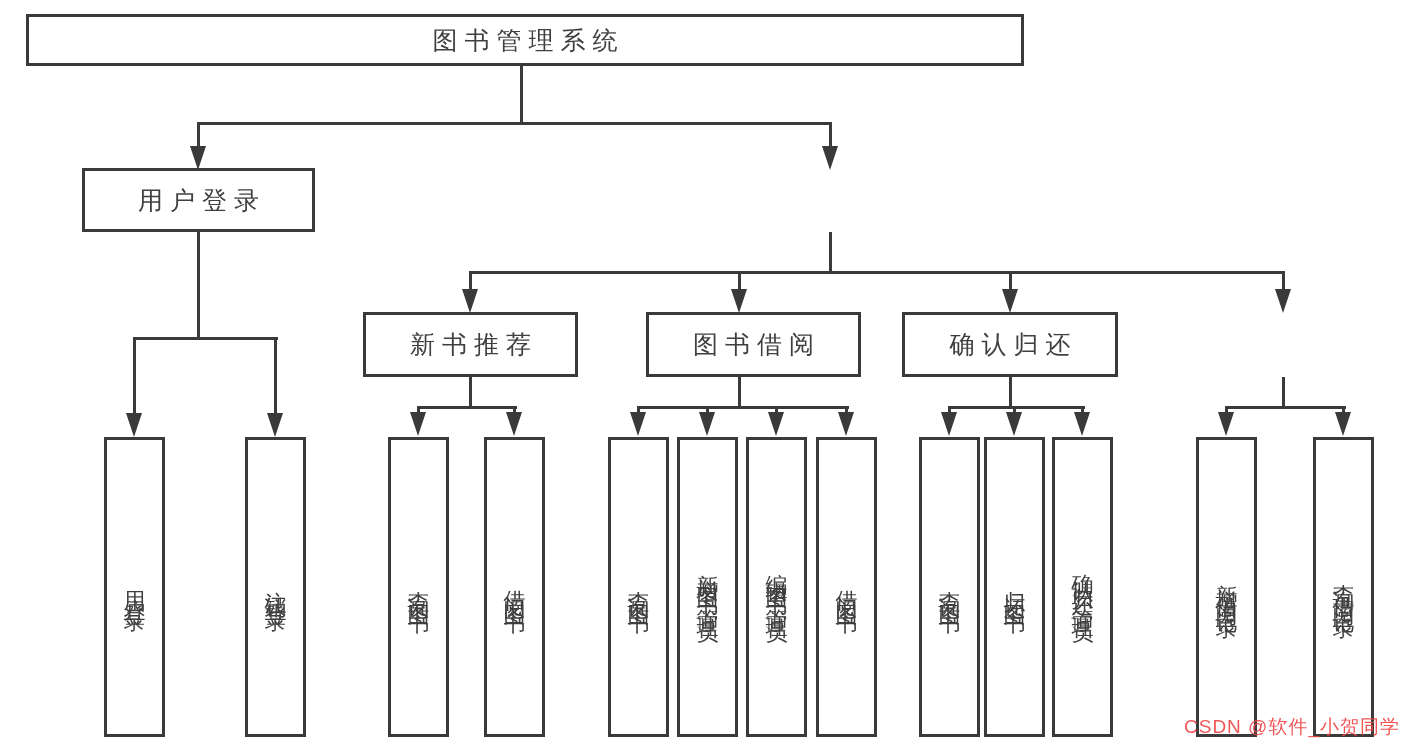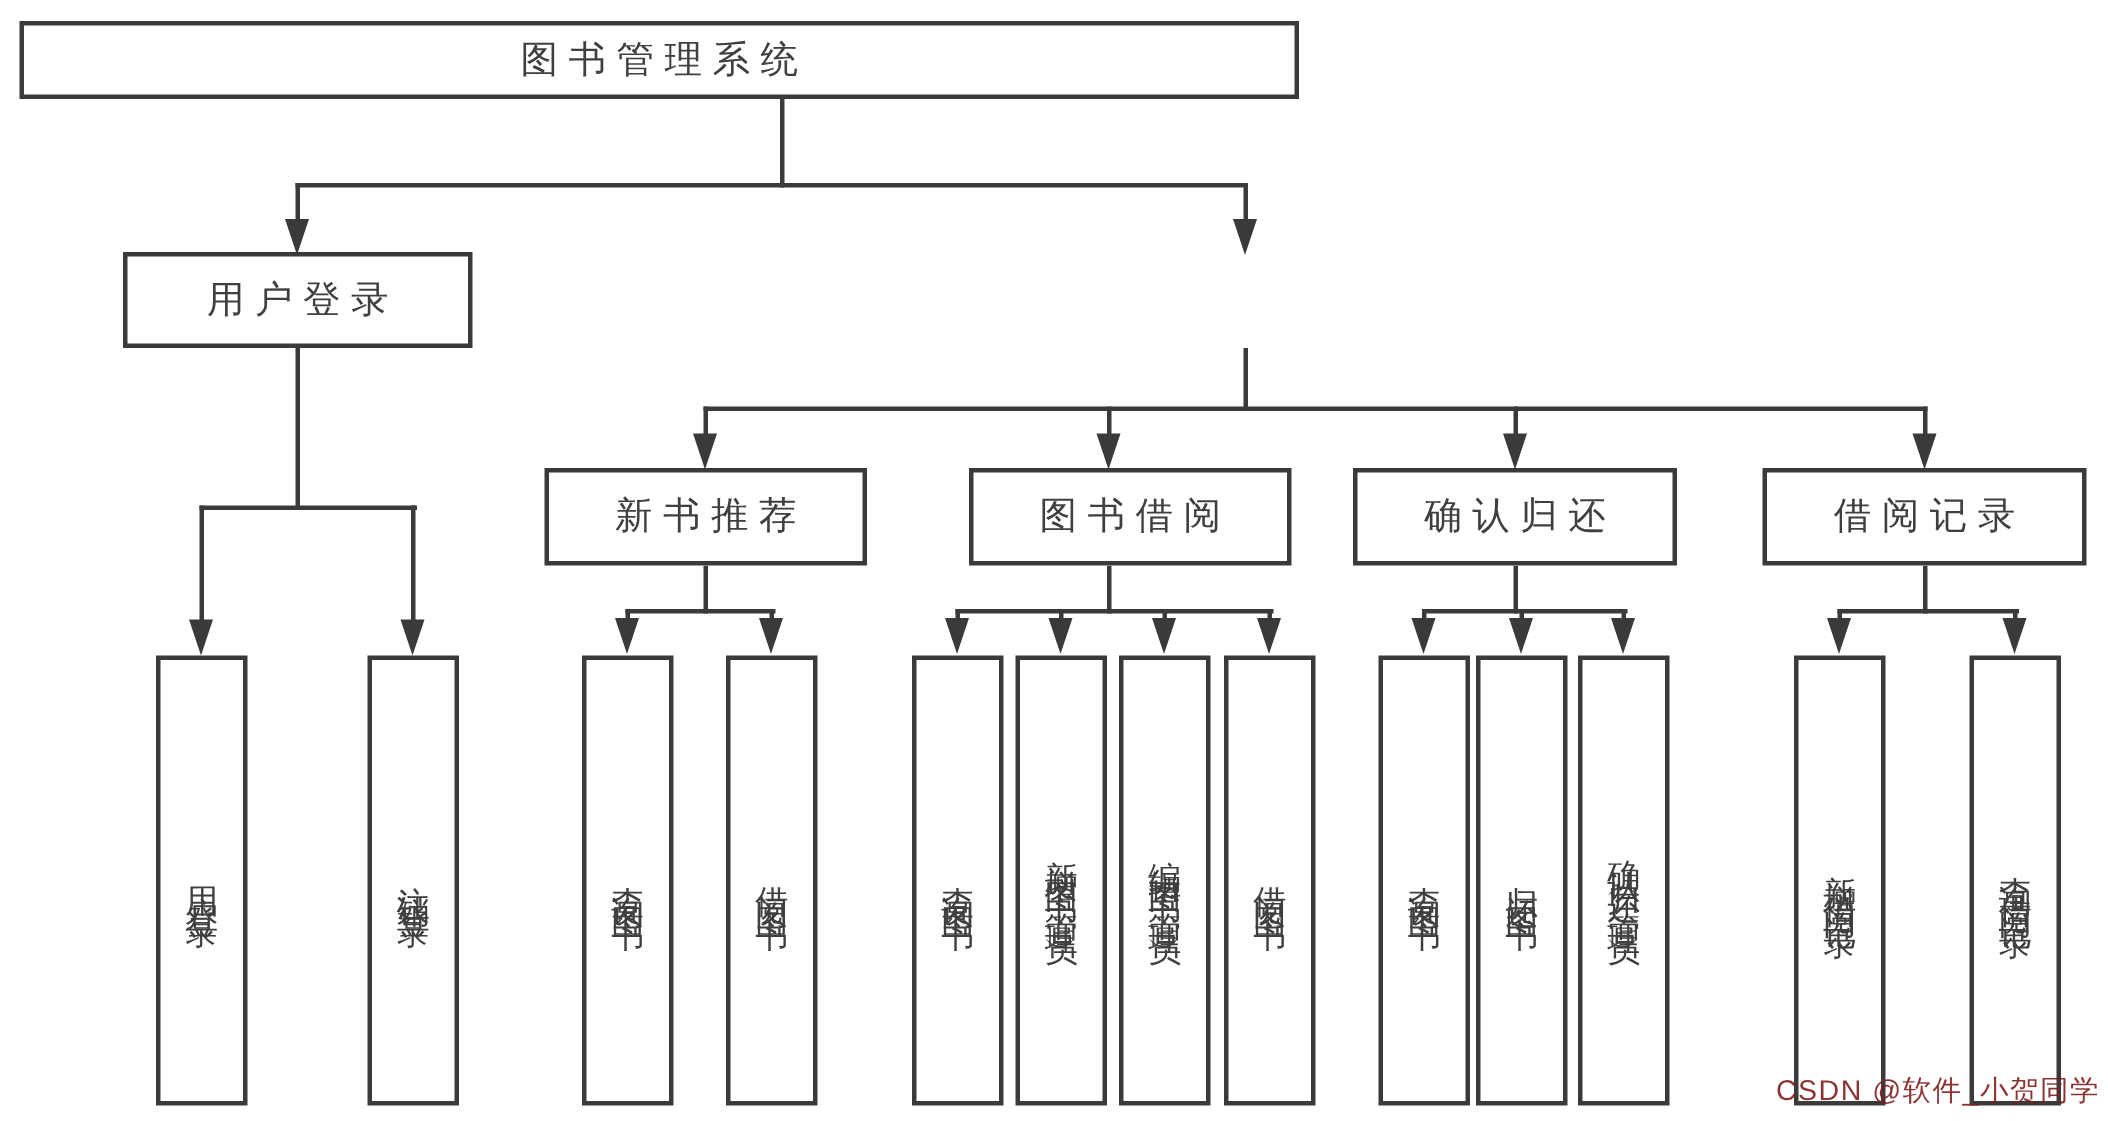--- a/index.html
+++ b/index.html
@@ -46,21 +46,21 @@
     width:0;height:0;
     border-left:8px solid transparent;
     border-right:8px solid transparent;
     border-top:24px solid #3a3a3a;
   }
   .watermark{
     position:absolute;
     left:1184px;top:714px;
     font-size:19px;
     letter-spacing:1px;
-    color:#7f1d1d;
+    color:#ef4444;
     opacity:.9;
     z-index:5;
     white-space:nowrap;
   }
 </style>
 </head>
 <body>
 
 <div class="canvas">
 
@@ -116,39 +116,36 @@
   <i class="ar" style="left:1006px;top:412px"></i>
   <i class="ar" style="left:1074px;top:412px"></i>
 
   <i class="vl" style="left:1282px;top:377px;height:32px"></i>
   <i class="hl" style="left:1225px;top:406px;width:121px"></i>
   <i class="vl" style="left:1225px;top:406px;height:10px"></i>
   <i class="vl" style="left:1342px;top:406px;height:10px"></i>
   <i class="ar" style="left:1218px;top:412px"></i>
   <i class="ar" style="left:1335px;top:412px"></i>
 
-  <div class="box" style="left:13px;top:14px;width:853px;height:52px">
+  <div class="box" style="left:26px;top:14px;width:998px;height:52px">
     <span class="hlabel">图书管理系统</span>
   </div>
 
   <div class="box" style="left:82px;top:168px;width:233px;height:64px">
     <span class="hlabel">用户登录</span>
   </div>
 
   <div class="box" style="left:363px;top:312px;width:215px;height:65px">
     <span class="hlabel">新书推荐</span>
   </div>
   <div class="box" style="left:646px;top:312px;width:215px;height:65px">
     <span class="hlabel">图书借阅</span>
   </div>
   <div class="box" style="left:902px;top:312px;width:216px;height:65px">
     <span class="hlabel">确认归还</span>
-  </div>
-  <div class="box" style="left:1175px;top:312px;width:216px;height:65px">
-    <span class="hlabel">借阅记录</span>
   </div>
 
   <div class="box" style="left:104px;top:437px;width:61px;height:300px">
     <span class="vt">用户登录</span>
   </div>
   <div class="box" style="left:245px;top:437px;width:61px;height:300px">
     <span class="vt">注销登录</span>
   </div>
 
   <div class="box" style="left:388px;top:437px;width:61px;height:300px">

